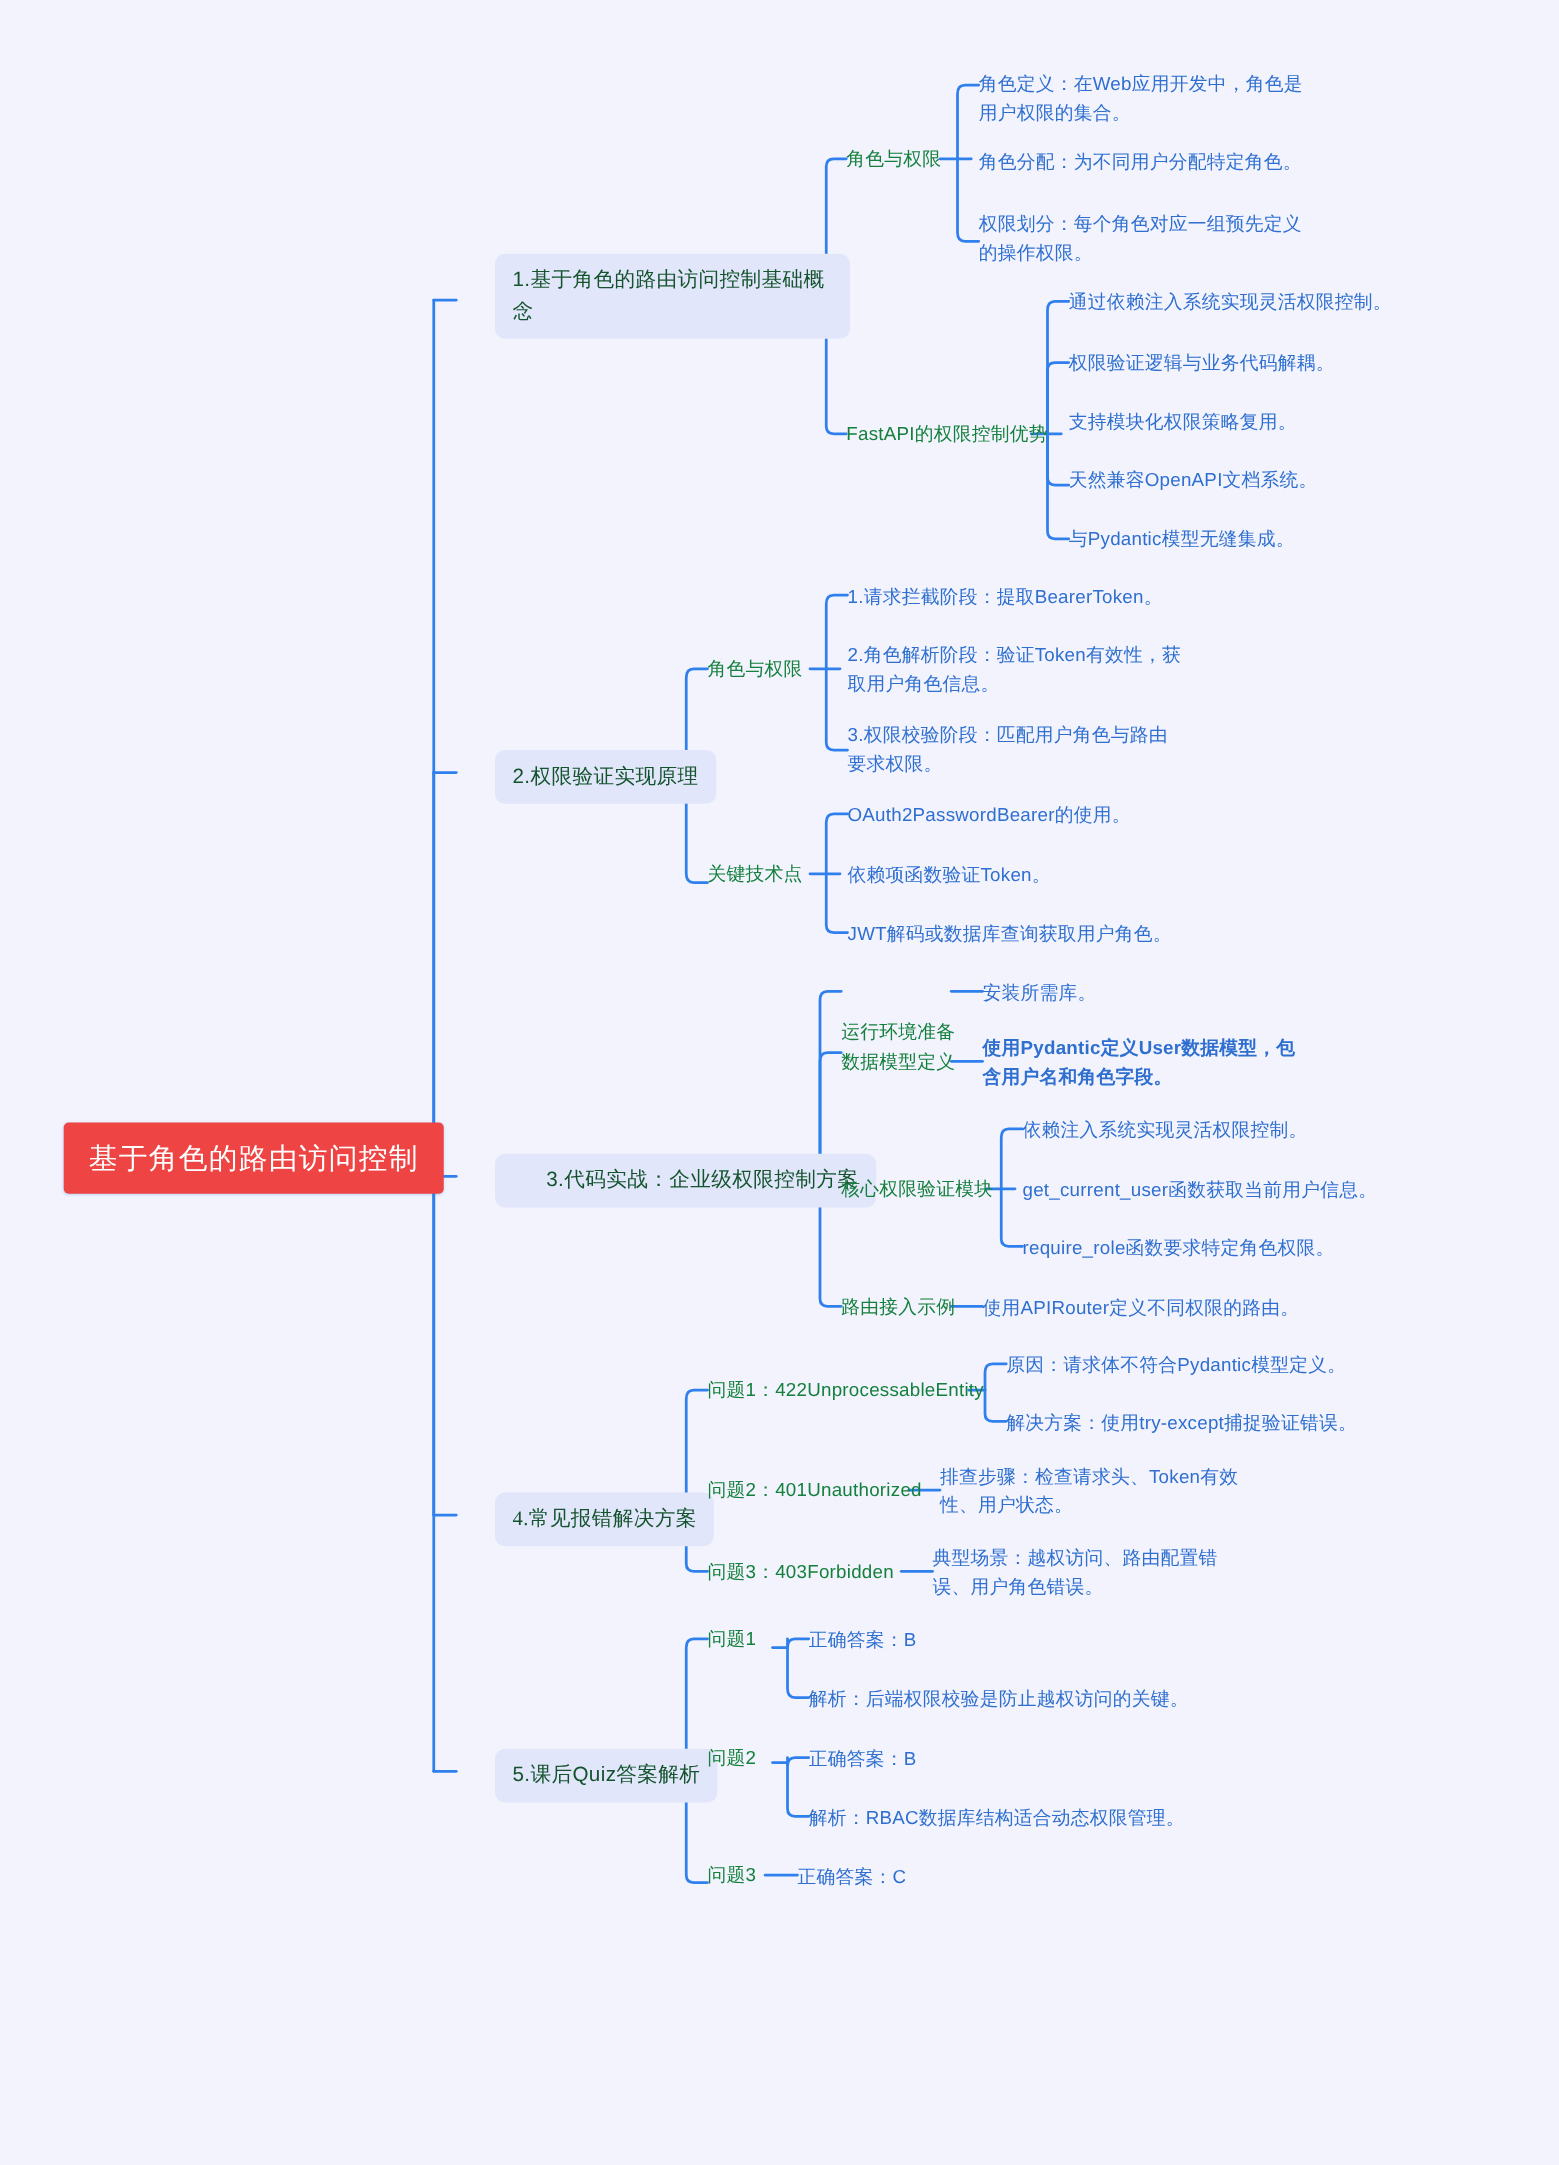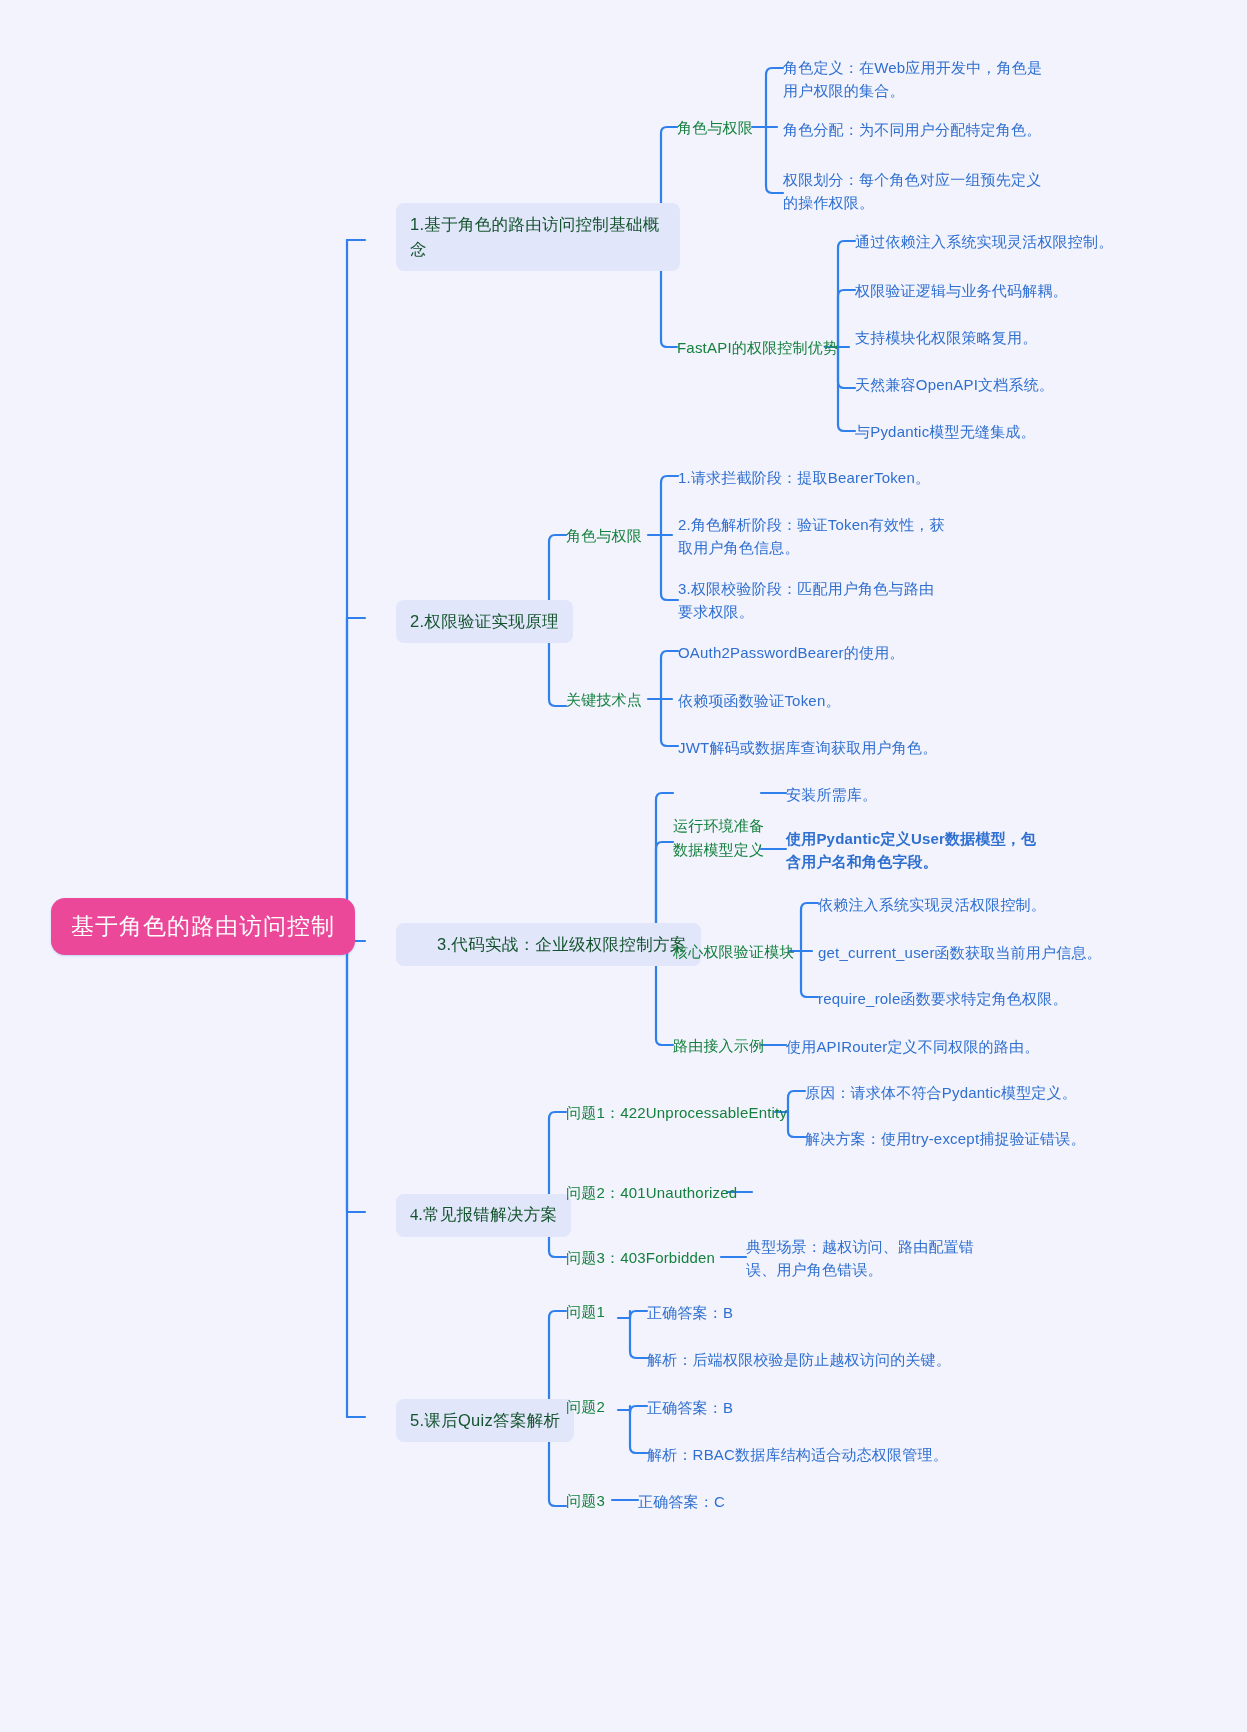--- a/index.html
+++ b/index.html
@@ -10,23 +10,23 @@
     overflow:hidden;
     position:relative;
   }
   #canvas{position:absolute;left:0;top:0;width:1247px;height:1732px;}
   svg.links{position:absolute;left:0;top:0;width:1247px;height:1732px;pointer-events:none;}
 
   .node{position:absolute;box-sizing:border-box;}
 
   
   .root-node{
-    background:#ec4899;
+    background:#ef4444;
     color:#ffffff;
-    border-radius:14px;
+    border-radius:4px;
     font-size:23px;
     line-height:1.35;
     padding:13px 20px;
     letter-spacing:1px;
     white-space:nowrap;
     box-shadow:0 1px 2px rgba(47,128,237,.25);
   }
 
   
   .l1-node{
@@ -274,20 +274,23 @@
   <div class="node l3-node nowrap" style="left:805px;top:1081px;">
     <span>原因：请求体不符合Pydantic模型定义。</span>
   </div>
   <div class="node l3-node nowrap" style="left:805px;top:1127px;">
     <span>解决方案：使用try-except捕捉验证错误。</span>
   </div>
 
   <div class="node l2-node" style="left:566px;top:1182px;">
     <span>问题2：401Unauthorized</span>
   </div>
+  <div class="node l3-node" style="left:752px;top:1170px;width:264px;">
+    <span>排查步骤：检查请求头、Token有效性、用户状态。</span>
+  </div>
 
   <div class="node l2-node" style="left:566px;top:1247px;">
     <span>问题3：403Forbidden</span>
   </div>
   <div class="node l3-node" style="left:746px;top:1235px;width:258px;">
     <span>典型场景：越权访问、路由配置错误、用户角色错误。</span>
   </div>
 
   <div class="node l1-node" style="left:365px;top:1399px;">
     <span>5.课后Quiz答案解析</span>

